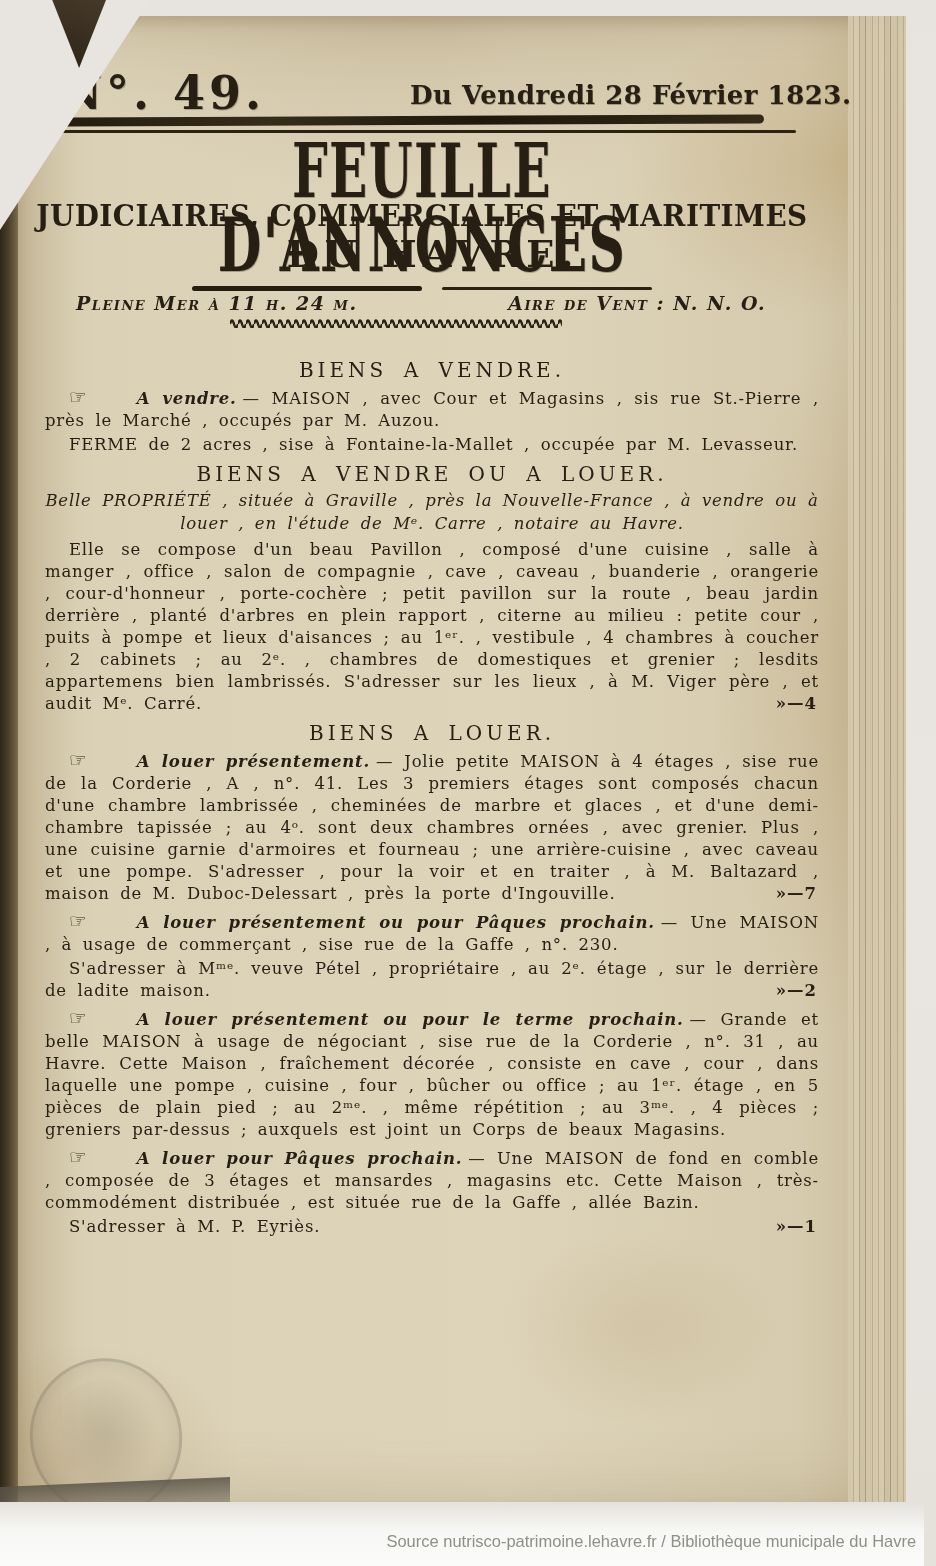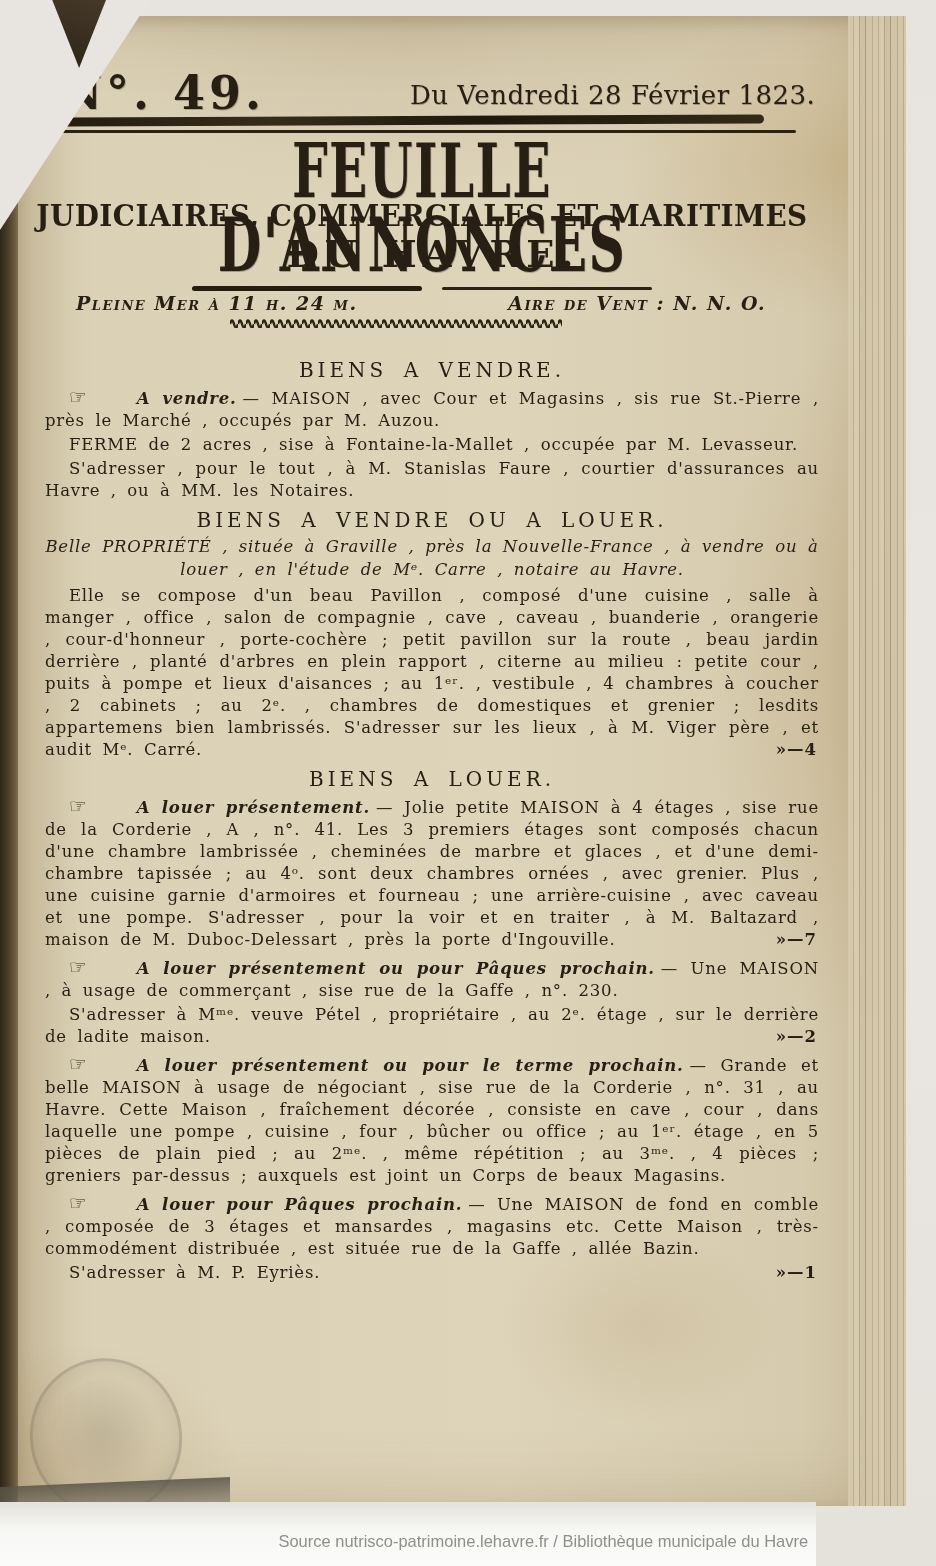--- a/index.html
+++ b/index.html
@@ -48,40 +48,40 @@
     clip-path:polygon(0 0,100% 0,0 100%);
     z-index:3;
   }
   .bottom-wedge{
     position:absolute;left:0;top:1482px;width:230px;height:26px;
     background:linear-gradient(180deg,rgba(90,84,72,.85),rgba(120,114,100,.55));
     transform:skewY(-2.5deg);
     z-index:4;
   }
   .footer-band{
-    position:absolute;left:0;top:1502px;width:816px;height:64px;
+    position:absolute;left:0;top:1502px;width:924px;height:64px;
     background:linear-gradient(180deg,#e4e1db 0%,#f7f7f5 45%,#fbfbfa 100%);
     z-index:5;
   }
   .source-credit{
     position:absolute;right:8px;top:30px;
     font-family:"Liberation Sans", sans-serif;
     font-size:17px;color:#8f8f89;letter-spacing:0;
     transform:scaleX(.97);transform-origin:right;
   }
   
   .ink{color:#271f13;}
   .issue{
     position:absolute;left:42px;top:50px;
     font-size:46px;font-weight:bold;letter-spacing:4px;
     text-shadow:1px 1px 0 rgba(39,31,19,.25);
   }
   .dateline{
     position:absolute;left:392px;top:64px;
-    font-size:26px;font-weight:normal;letter-spacing:.5px;
+    font-size:26px;font-weight:bold;letter-spacing:.5px;
     text-shadow:.5px .5px 0 rgba(39,31,19,.3);
   }
   .rule-thick{
     position:absolute;left:44px;top:100px;width:702px;height:9px;
     background:linear-gradient(90deg,#241d10 0%,#362c1a 30%,#1e180d 60%,#332a18 100%);
     border-radius:5px;transform:rotate(-.25deg);
   }
   .rule-thin{
     position:absolute;left:44px;top:114px;width:734px;height:3px;
     background:#2a2213;border-radius:2px;
@@ -192,23 +192,20 @@
 
     <div class="bodycol">
 
       <h4 class="section-heading">BIENS A VENDRE.</h4>
       <p class="ad manu">
         <span class="manicule">☞</span><span class="lead">A vendre.</span><span>— MAISON , avec Cour et Magasins , sis rue St.-Pierre , près le Marché , occupés par M. Auzou.</span>
       </p>
       <p class="ad">
         <span>FERME de 2 acres , sise à Fontaine-la-Mallet , occupée par M. Levasseur.</span>
       </p>
-      <p class="ad">
-        <span>S'adresser , pour le tout , à M. Stanislas Faure , courtier d'assurances au Havre , ou à MM. les Notaires.</span>
-      </p>
 
       <h4 class="section-heading">BIENS A VENDRE OU A LOUER.</h4>
       <p class="intro">Belle PROPRIÉTÉ , située à Graville , près la Nouvelle-France , à vendre ou à louer , en l'étude de Mᵉ. Carre , notaire au Havre.</p>
       <p class="ad">
         <span>Elle se compose d'un beau Pavillon , composé d'une cuisine , salle à manger , office , salon de compagnie , cave , caveau , buanderie , orangerie , cour-d'honneur , porte-cochère ; petit pavillon sur la route , beau jardin derrière , planté d'arbres en plein rapport , citerne au milieu : petite cour , puits à pompe et lieux d'aisances ; au 1ᵉʳ. , vestibule , 4 chambres à coucher , 2 cabinets ; au 2ᵉ. , chambres de domestiques et grenier ; lesdits appartemens bien lambrissés. S'adresser sur les lieux , à M. Viger père , et audit Mᵉ. Carré.</span>
         <span class="endmark">»—4</span>
       </p>
 
       <h4 class="section-heading">BIENS A LOUER.</h4>
       <p class="ad manu">

